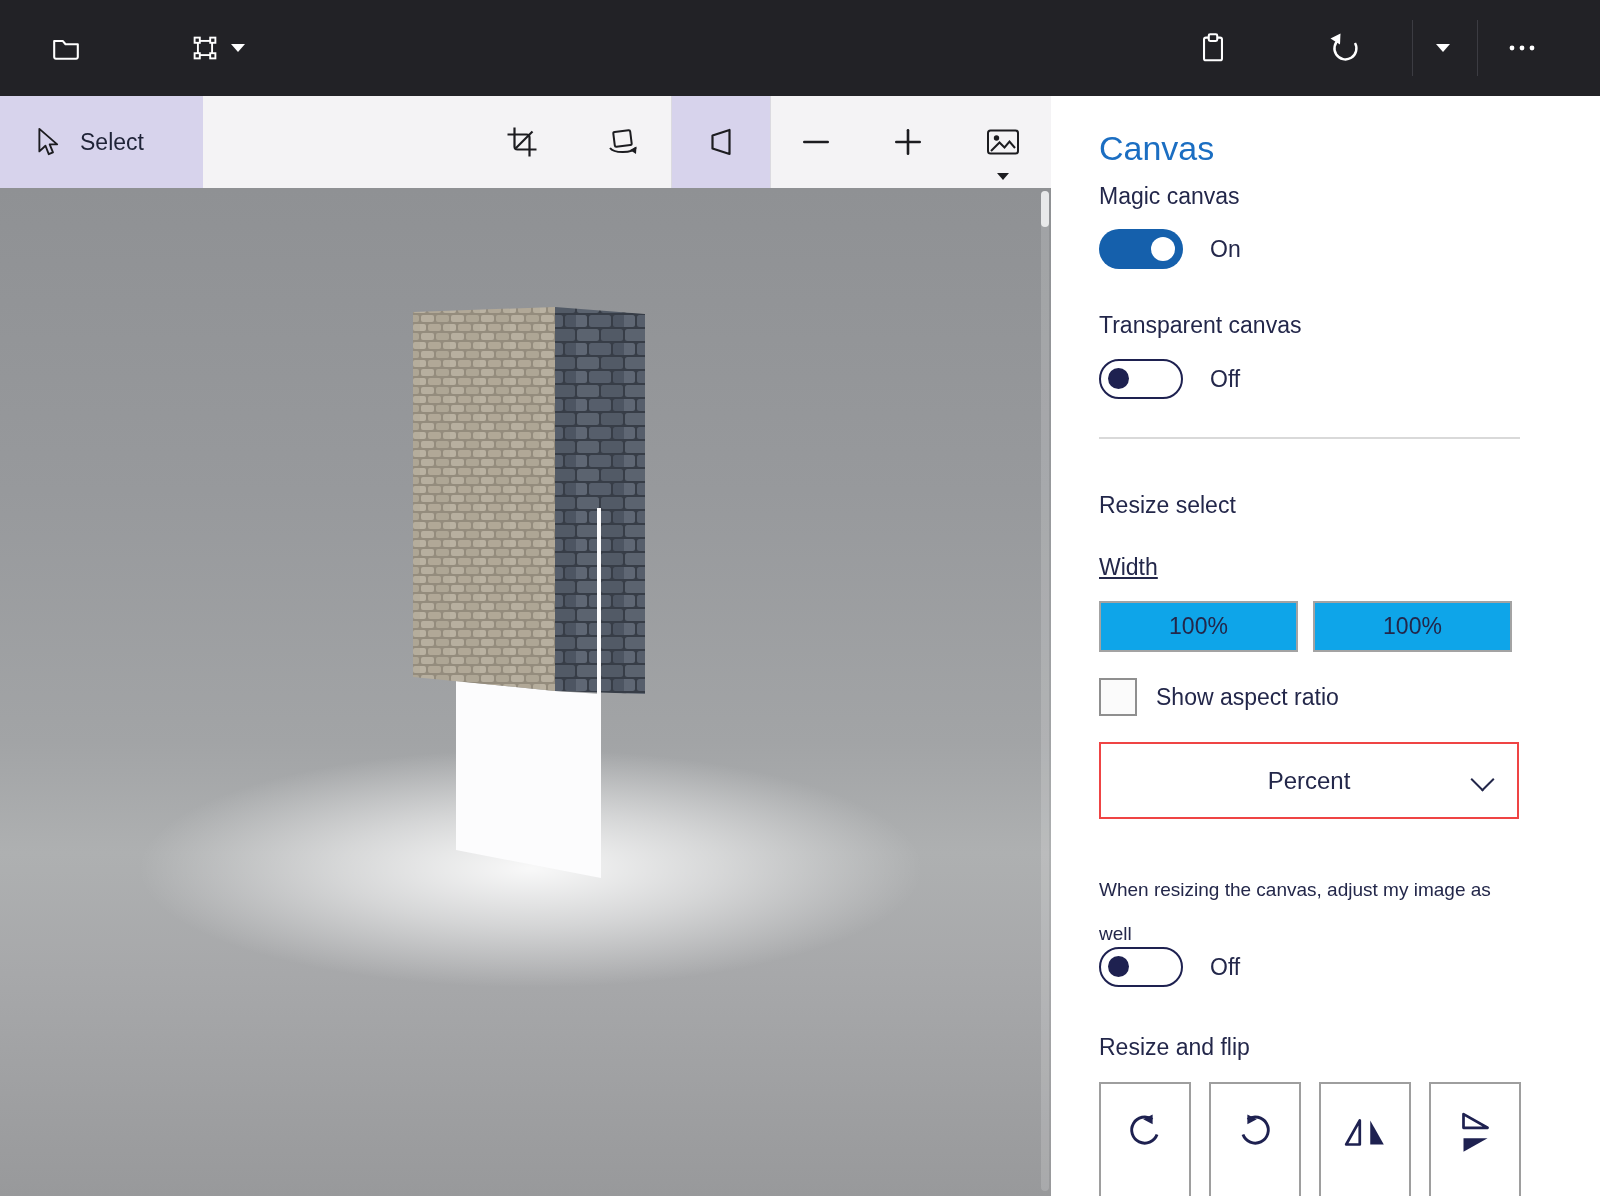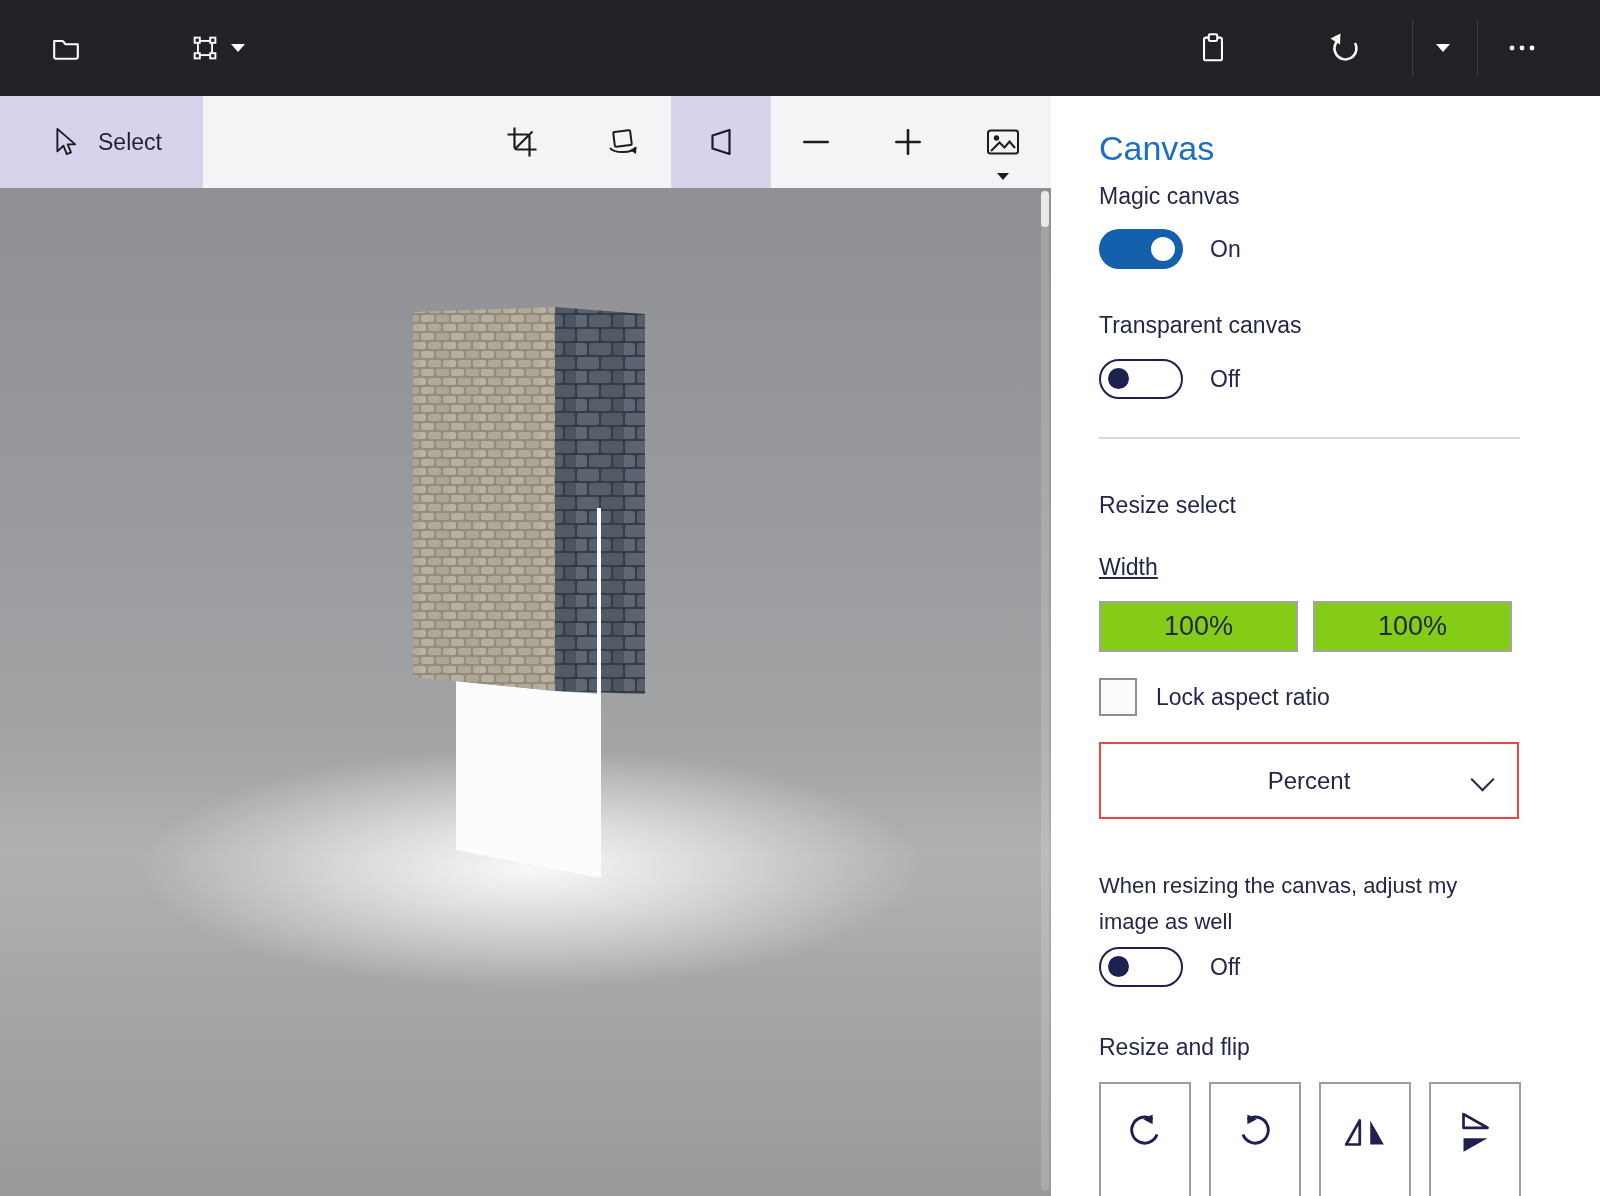--- a/index.html
+++ b/index.html
@@ -10,21 +10,21 @@
   }
   
   .titlebar{position:absolute;left:0;top:0;width:1600px;height:96px;background:var(--c-titlebar_bg,#222226);}
   .tbtn{position:absolute;top:0;height:96px;background:transparent;border:none;display:flex;align-items:center;justify-content:center;gap:9px;cursor:pointer;padding:0;}
   .vsep{position:absolute;top:20px;width:1px;height:56px;background:#3c3c42;}
   .caret{width:0;height:0;border-left:7px solid transparent;border-right:7px solid transparent;border-top:8px solid #fff;}
   .caret.dark{border-top-color:#1c1c20;}
   
   .toolbar{position:absolute;left:0;top:96px;width:1051px;height:92px;background:var(--c-toolbar_bg,#f4f3f5);}
   .tool{position:absolute;top:0;height:92px;display:flex;align-items:center;justify-content:center;cursor:pointer;box-sizing:border-box;}
-  .tool.labeled{justify-content:flex-start;padding-left:48px;gap:20px;}
+  .tool.labeled{justify-content:flex-start;padding-left:30px;gap:20px;}
   .tool.active{background:var(--c-highlight,#d7d3ec);}
   .tool .tlabel{font-size:23px;color:#1f2337;}
   .tsep{position:absolute;top:0;width:1px;height:92px;background:#dbdae0;}
   .imgcaret{position:absolute;bottom:8px;left:50%;transform:translateX(-50%);}
   
   .canvas-area{
     position:absolute;left:0;top:188px;width:1051px;height:1008px;overflow:hidden;
     background:
       radial-gradient(ellipse 560px 170px at 50.5% 67.5%, rgba(255,255,255,.92) 0%, rgba(255,255,255,.5) 34%, rgba(255,255,255,0) 70%),
       linear-gradient(180deg,#8f9194 0%,#97999c 30%,#a2a4a6 55%,#aeb0b1 66%,#a7a8aa 78%,#98999b 100%);
@@ -37,27 +37,27 @@
   .ptitle{position:absolute;left:48px;top:10px;font-size:34px;font-weight:400;color:var(--c-accent,#1b6ec2);}
   .plabel{position:absolute;left:48px;font-size:23px;}
   .trow{position:absolute;left:48px;display:flex;align-items:center;gap:27px;height:40px;}
   .tstate{font-size:23px;}
   .toggle{width:84px;height:40px;border-radius:20px;position:relative;box-sizing:border-box;cursor:pointer;flex:0 0 auto;}
   .toggle.on{background:var(--c-toggle_on,#1560ac);}
   .toggle.on .knob{position:absolute;right:8px;top:8px;width:24px;height:24px;border-radius:50%;background:#fff;}
   .toggle.off{background:#fff;border:2.5px solid var(--c-navy,#1e2150);}
   .toggle.off .knob{position:absolute;left:7px;top:7px;width:21px;height:21px;border-radius:50%;background:var(--c-navy,#1e2150);}
   .pdivider{position:absolute;left:48px;top:341px;width:421px;height:2px;background:#d9d9d9;}
-  .sizein{position:absolute;top:505px;width:199px;height:51px;box-sizing:border-box;border:2px solid #a3a3a3;font-family:"Liberation Sans",sans-serif;font-size:27px;color:var(--c-ink,#23274a);text-align:center;background:#84cc16;outline:none;}
+  .sizein{position:absolute;top:505px;width:199px;height:51px;box-sizing:border-box;border:2px solid #a3a3a3;font-family:"Liberation Sans",sans-serif;font-size:23px;color:var(--c-ink,#23274a);text-align:center;background:#0ea5e9;outline:none;}
   .checkbox{position:absolute;left:48px;top:582px;width:38px;height:38px;box-sizing:border-box;border:2px solid #8f8f8f;background:#fbfbfb;cursor:pointer;}
   .cblabel{position:absolute;left:105px;top:582px;height:38px;line-height:38px;font-size:23px;}
   .dropdown{position:absolute;left:48px;top:646px;width:420px;height:77px;box-sizing:border-box;border:2px solid #ef4444;background:#fff;display:flex;align-items:center;justify-content:center;cursor:pointer;}
   .dropdown .dval{font-size:24px;}
   .chev{position:absolute;right:26px;top:27px;width:15px;height:15px;border-right:2.6px solid var(--c-ink,#23274a);border-bottom:2.6px solid var(--c-ink,#23274a);transform:rotate(45deg);}
-  .adjust-text{position:absolute;left:48px;top:772px;width:392px;font-size:22px;line-height:36px;}
+  .adjust-text{position:absolute;left:48px;top:772px;width:392px;font-size:19px;line-height:44px;}
   .rf-btn{position:absolute;top:986px;width:92px;height:120px;box-sizing:border-box;border:2px solid #9e9e9e;background:#fff;display:flex;align-items:flex-start;justify-content:center;padding-top:26px;cursor:pointer;}
   .rot-r{transform:scaleX(-1);}
   .flip-v{transform:rotate(90deg);}
 </style>
 </head>
 <body>
 
 <header class="titlebar">
   <button class="tbtn" style="left:39px;width:54px;">
     <svg width="34" height="34" viewBox="0 0 36 36" fill="none" stroke="#fff" stroke-width="2.2" stroke-linejoin="round">
@@ -205,21 +205,21 @@
 
   <div class="plabel" style="top:396px;">Resize select</div>
 
   <div class="plabel" style="top:458px;text-decoration:underline;">Width</div>
   <div class="plabel" style="top:458px;left:262px;margin-top:48px;">Height</div>
 
   <input class="sizein" style="left: 48px;" value="100%">
   <input class="sizein" style="left: 262px;" value="100%">
 
   <div class="checkbox"></div>
-  <div class="cblabel">Lock aspect ratio</div>
+  <div class="cblabel">Show aspect ratio</div>
 
   <div class="dropdown">
     <span class="dval">Percent</span>
     <span class="chev"></span>
   </div>
 
   <div class="adjust-text">When resizing the canvas, adjust my image as well</div>
   <div class="trow" style="top:851px;">
     <div class="toggle off">
         <div class="knob"></div>

